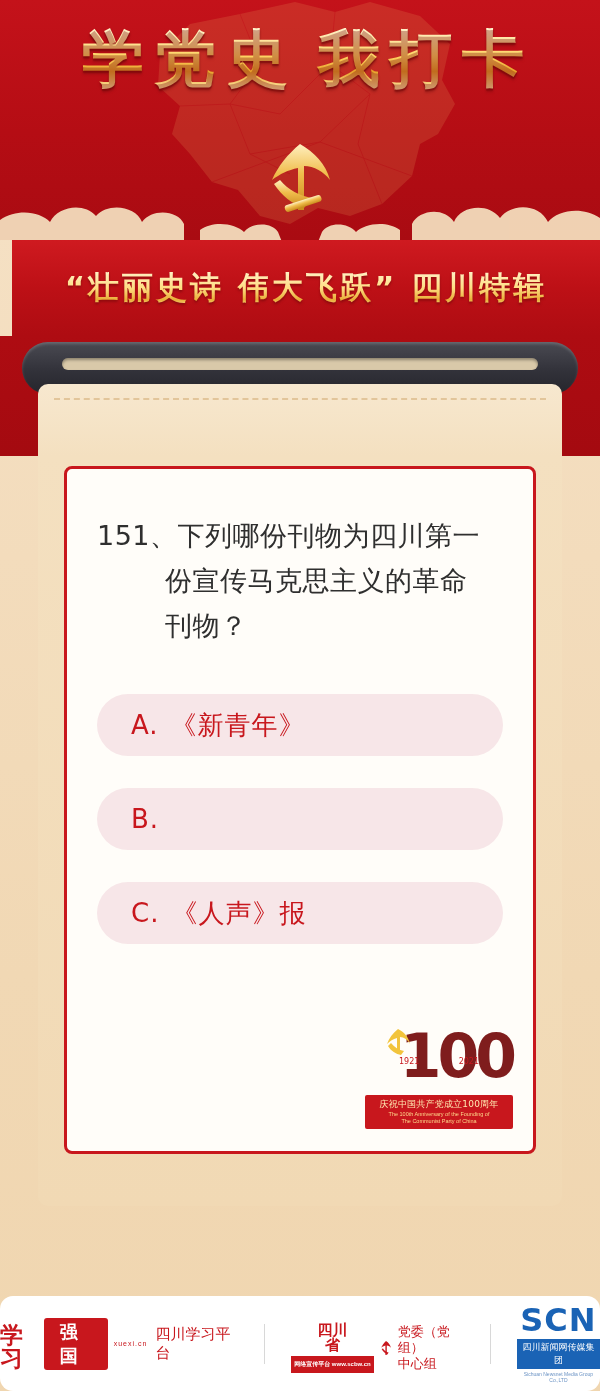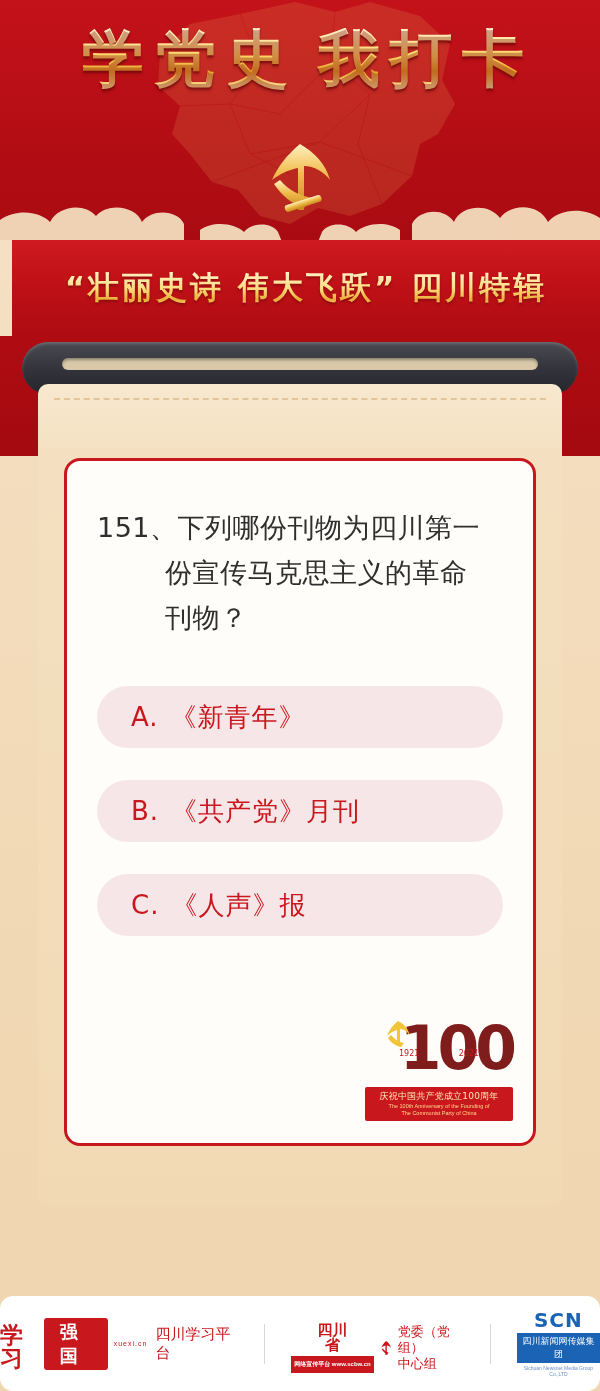--- a/index.html
+++ b/index.html
@@ -158,26 +158,26 @@
     width: 524px;
     height: 750px;
     background: linear-gradient(180deg, #f4e0c0 0%, #f1d9b4 100%);
     border-radius: 0 0 10px 10px;
   }
 
   
   .card {
     position: absolute;
     left: 26px;
-    top: 2px;
+    top: 10px;
     width: 472px;
     height: 688px;
     background: #fffdf9;
     border: 3px solid #c8171d;
-    border-radius: 16px;
+    border-radius: 8px;
     box-sizing: border-box;
   }
 
   .question {
     margin: 44px 30px 0 30px;
     font-family: "DejaVu Sans", "Liberation Sans", sans-serif;
     font-size: 27px;
     line-height: 45px;
     color: #2f2f2f;
     letter-spacing: 0.5px;
@@ -357,21 +357,21 @@
     color: #c8171d;
     line-height: 16px;
     text-align: left;
   }
 
   .scn {
     text-align: center;
   }
   .scn-logo {
     font-family: "DejaVu Sans", "Liberation Sans", sans-serif;
-    font-size: 20px;
+    font-size: 32px;
     font-weight: bold;
     color: #1a63b5;
     letter-spacing: 1px;
     line-height: 1;
     position: relative;
   }
   .scn-cn {
     background: #1a63b5;
     color: #fff;
     font-size: 9px;
@@ -474,21 +474,20 @@
 
       <div class="options">
         <div class="option">
           <span>A.</span>
           <span style="display:inline-block;width:12px;"></span>
           <span>《新青年》</span>
         </div>
         <div class="option">
           <span>B.</span>
           <span style="display:inline-block;width:12px;"></span>
-          <span>《共产党》月刊</span>
         </div>
         <div class="option">
           <span>C.</span>
           <span style="display:inline-block;width:12px;"></span>
           <span>《人声》报</span>
         </div>
       </div>
 
       <div class="anniv">
         <div class="anniv-top">

